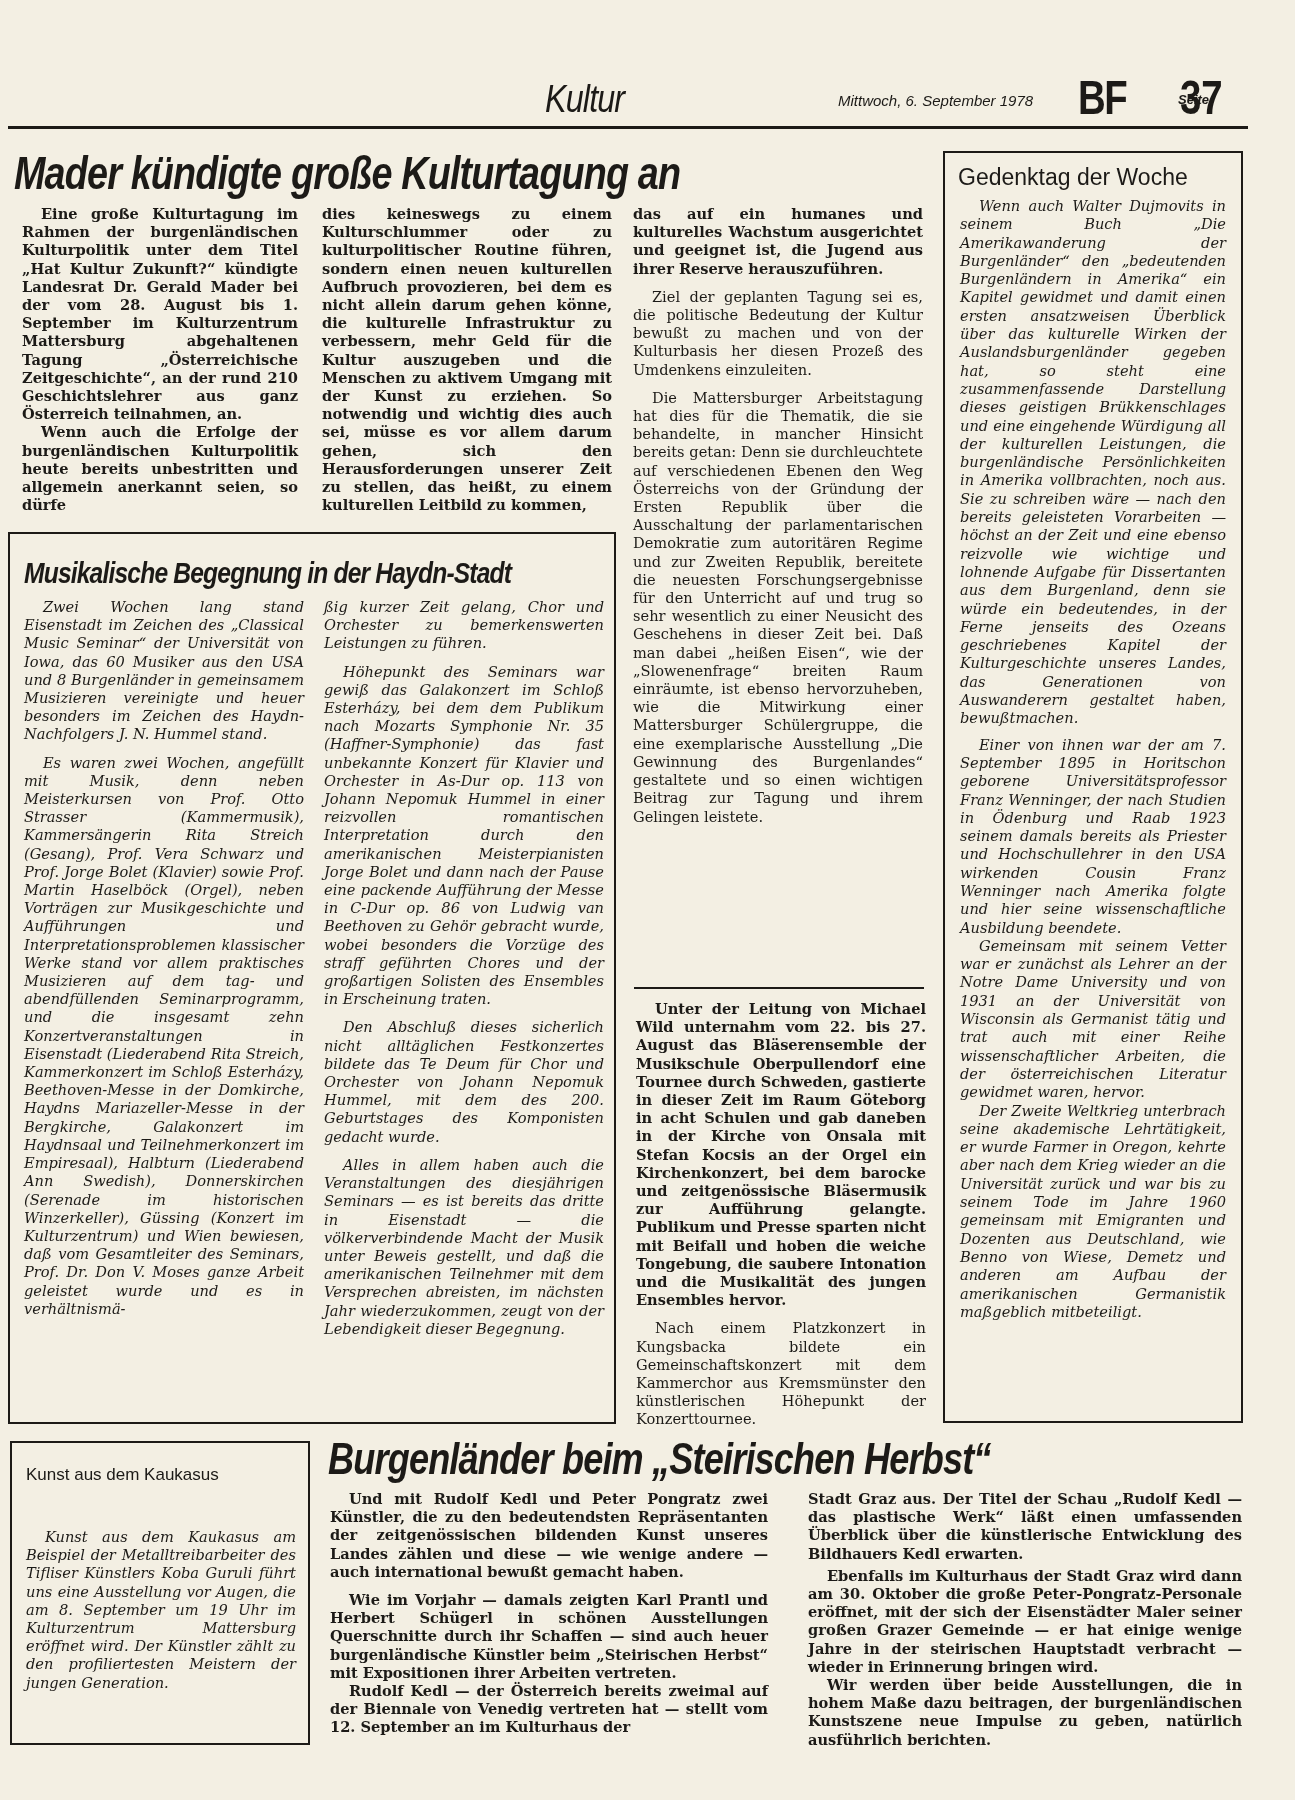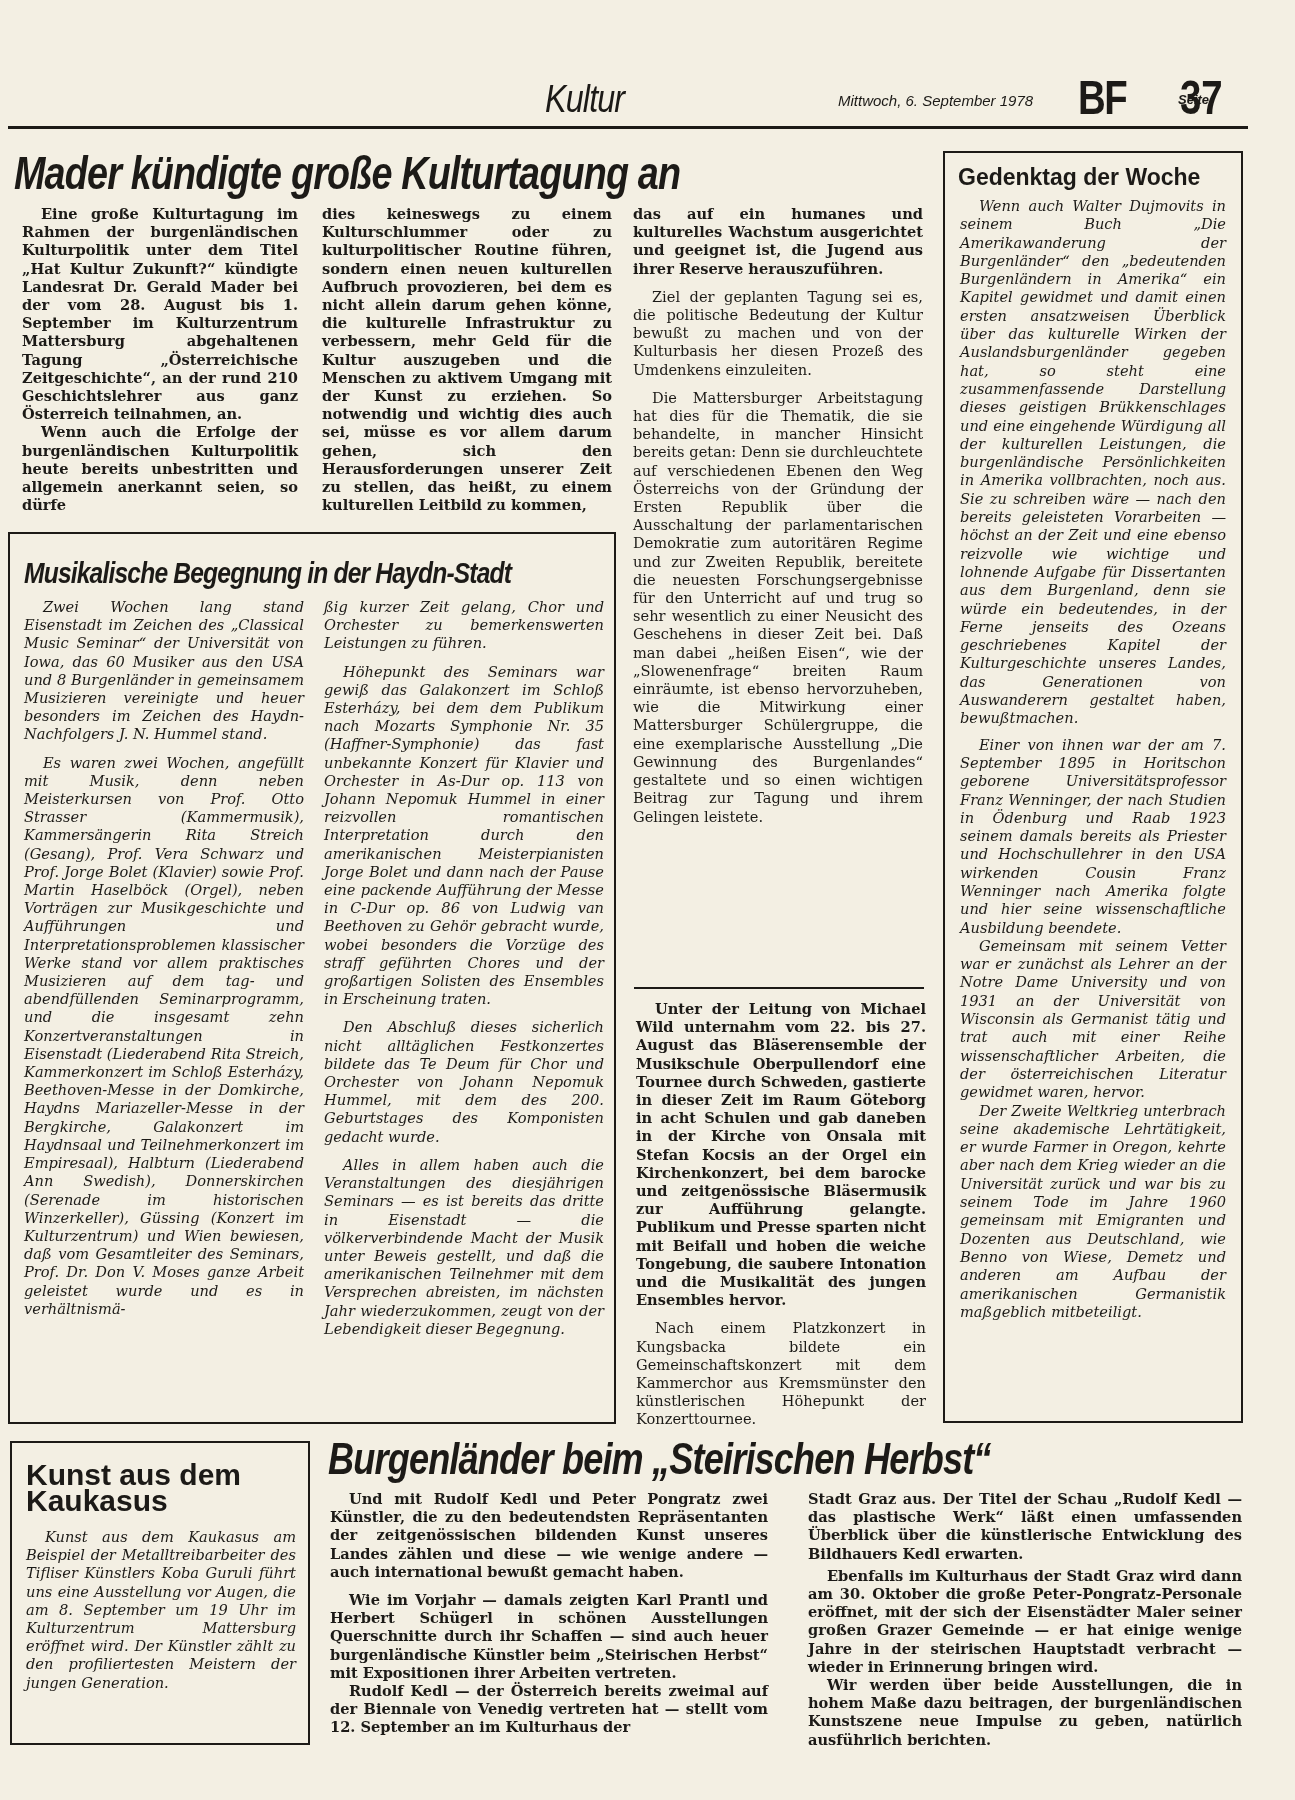--- a/index.html
+++ b/index.html
@@ -41,21 +41,21 @@
   .col {
     font-size: 14.6px; line-height: 18.2px; text-align: justify;
     hyphens: manual;
   }
   .col p { margin: 0; text-indent: 1.3em; }
   .col p + p { margin-top: 10px; }
   .bold { font-weight: bold; }
   .ital { font-style: italic; }
   .box { border: 2px solid #1c1a17; }
   .sans-head {
-    font-family: "Liberation Sans", sans-serif; font-weight: bold;
+    font-family: "Liberation Sans", sans-serif; font-weight: normal;
     color: #1c1a17; line-height: 1.1;
   }
 </style>
 </head>
 <body>
 
 <div class="page">
 
   <div class="abs masthead-kultur">Kultur</div>
   <div class="abs masthead-date">Mittwoch, 6. September 1978</div>
@@ -101,21 +101,21 @@
     <p>Alles in allem haben auch die Veranstaltungen des diesjährigen Seminars — es ist bereits das dritte in Eisenstadt — die völkerverbindende Macht der Musik unter Beweis gestellt, und daß die amerikanischen Teilnehmer mit dem Versprechen abreisten, im nächsten Jahr wiederzukommen, zeugt von der Lebendigkeit dieser Begegnung.</p>
   </div>
 
   <div class="abs rule" style="left:634px; top:987px; width:290px; height:2px;"></div>
   <div class="abs col" style="left:636px; top:1000px; width:290px;">
     <p class="bold">Unter der Leitung von Michael Wild unternahm vom 22. bis 27. August das Bläserensemble der Musikschule Oberpullendorf eine Tournee durch Schweden, gastierte in dieser Zeit im Raum Göteborg in acht Schulen und gab daneben in der Kirche von Onsala mit Stefan Kocsis an der Orgel ein Kirchenkonzert, bei dem barocke und zeitgenössische Bläsermusik zur Aufführung gelangte. Publikum und Presse sparten nicht mit Beifall und hoben die weiche Tongebung, die saubere Intonation und die Musikalität des jungen Ensembles hervor.</p>
     <p>Nach einem Platzkonzert in Kungsbacka bildete ein Gemeinschaftskonzert mit dem Kammerchor aus Kremsmünster den künstlerischen Höhepunkt der Konzerttournee.</p>
   </div>
 
   <div class="abs box" style="left:10px; top:1441px; width:296px; height:300px;"></div>
-  <div class="abs sans-head" style="left:26px; top:1462px; width:220px; font-size:30px; line-height:26px;">Kunst aus dem Kaukasus</div>
+  <div class="abs sans-head" style="left:26px; top:1462px; width:220px; font-size:17px; line-height:26px;">Kunst aus dem Kaukasus</div>
   <div class="abs col ital" style="left:26px; top:1528px; width:270px;">
     <p>Kunst aus dem Kaukasus am Beispiel der Metalltreibarbeiter des Tifliser Künstlers Koba Guruli führt uns eine Ausstellung vor Augen, die am 8. September um 19 Uhr im Kulturzentrum Mattersburg eröffnet wird. Der Künstler zählt zu den profiliertesten Meistern der jungen Generation.</p>
   </div>
 
   <div class="abs headline-big" style="left:328px; top:1434px; font-size:44px; transform:scaleX(0.82);">Burgenländer beim „Steirischen Herbst“</div>
   <div class="abs col bold" style="left:330px; top:1490px; width:438px;">
     <p style="margin-top:0">Und mit Rudolf Kedl und Peter Pongratz zwei Künstler, die zu den bedeutendsten Repräsentanten der zeitgenössischen bildenden Kunst unseres Landes zählen und diese — wie wenige andere — auch international bewußt gemacht haben.</p>
     <p>Wie im Vorjahr — damals zeigten Karl Prantl und Herbert Schügerl in schönen Ausstellungen Querschnitte durch ihr Schaffen — sind auch heuer burgenländische Künstler beim „Steirischen Herbst“ mit Expositionen ihrer Arbeiten vertreten.</p>
     <p style="margin-top:0">Rudolf Kedl — der Österreich bereits zweimal auf der Biennale von Venedig vertreten hat — stellt vom 12. September an im Kulturhaus der</p>
   </div>

